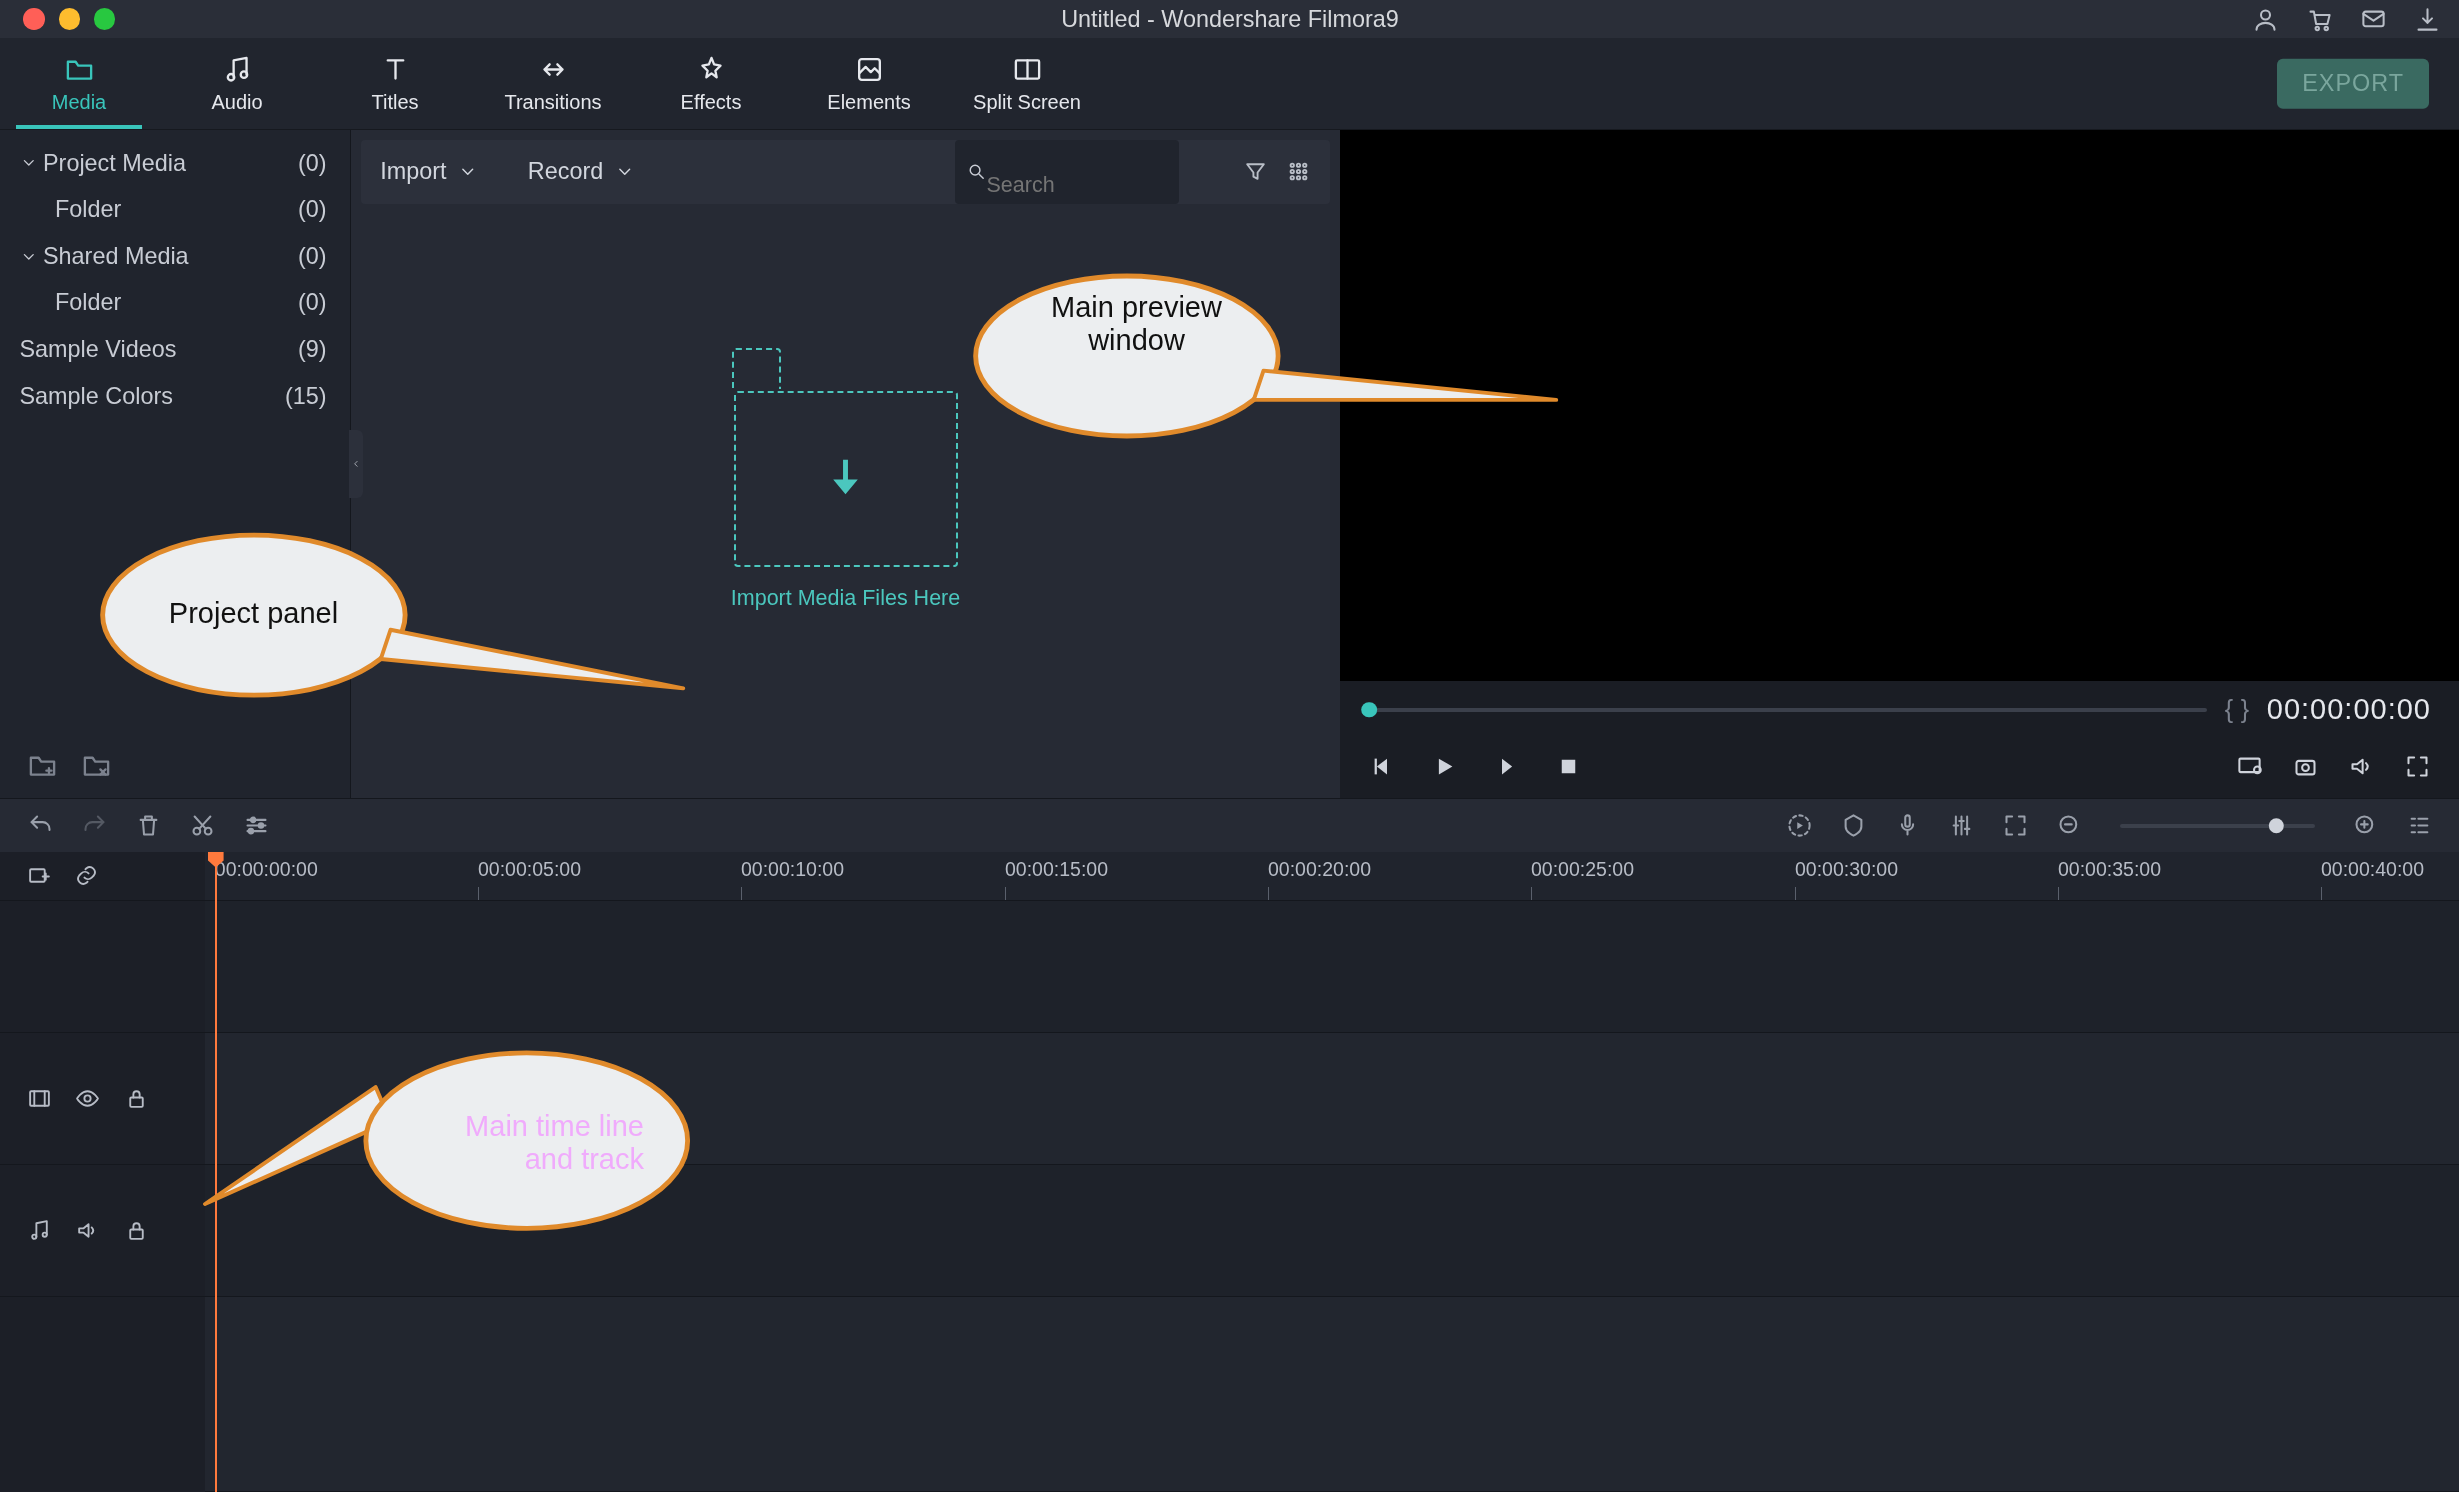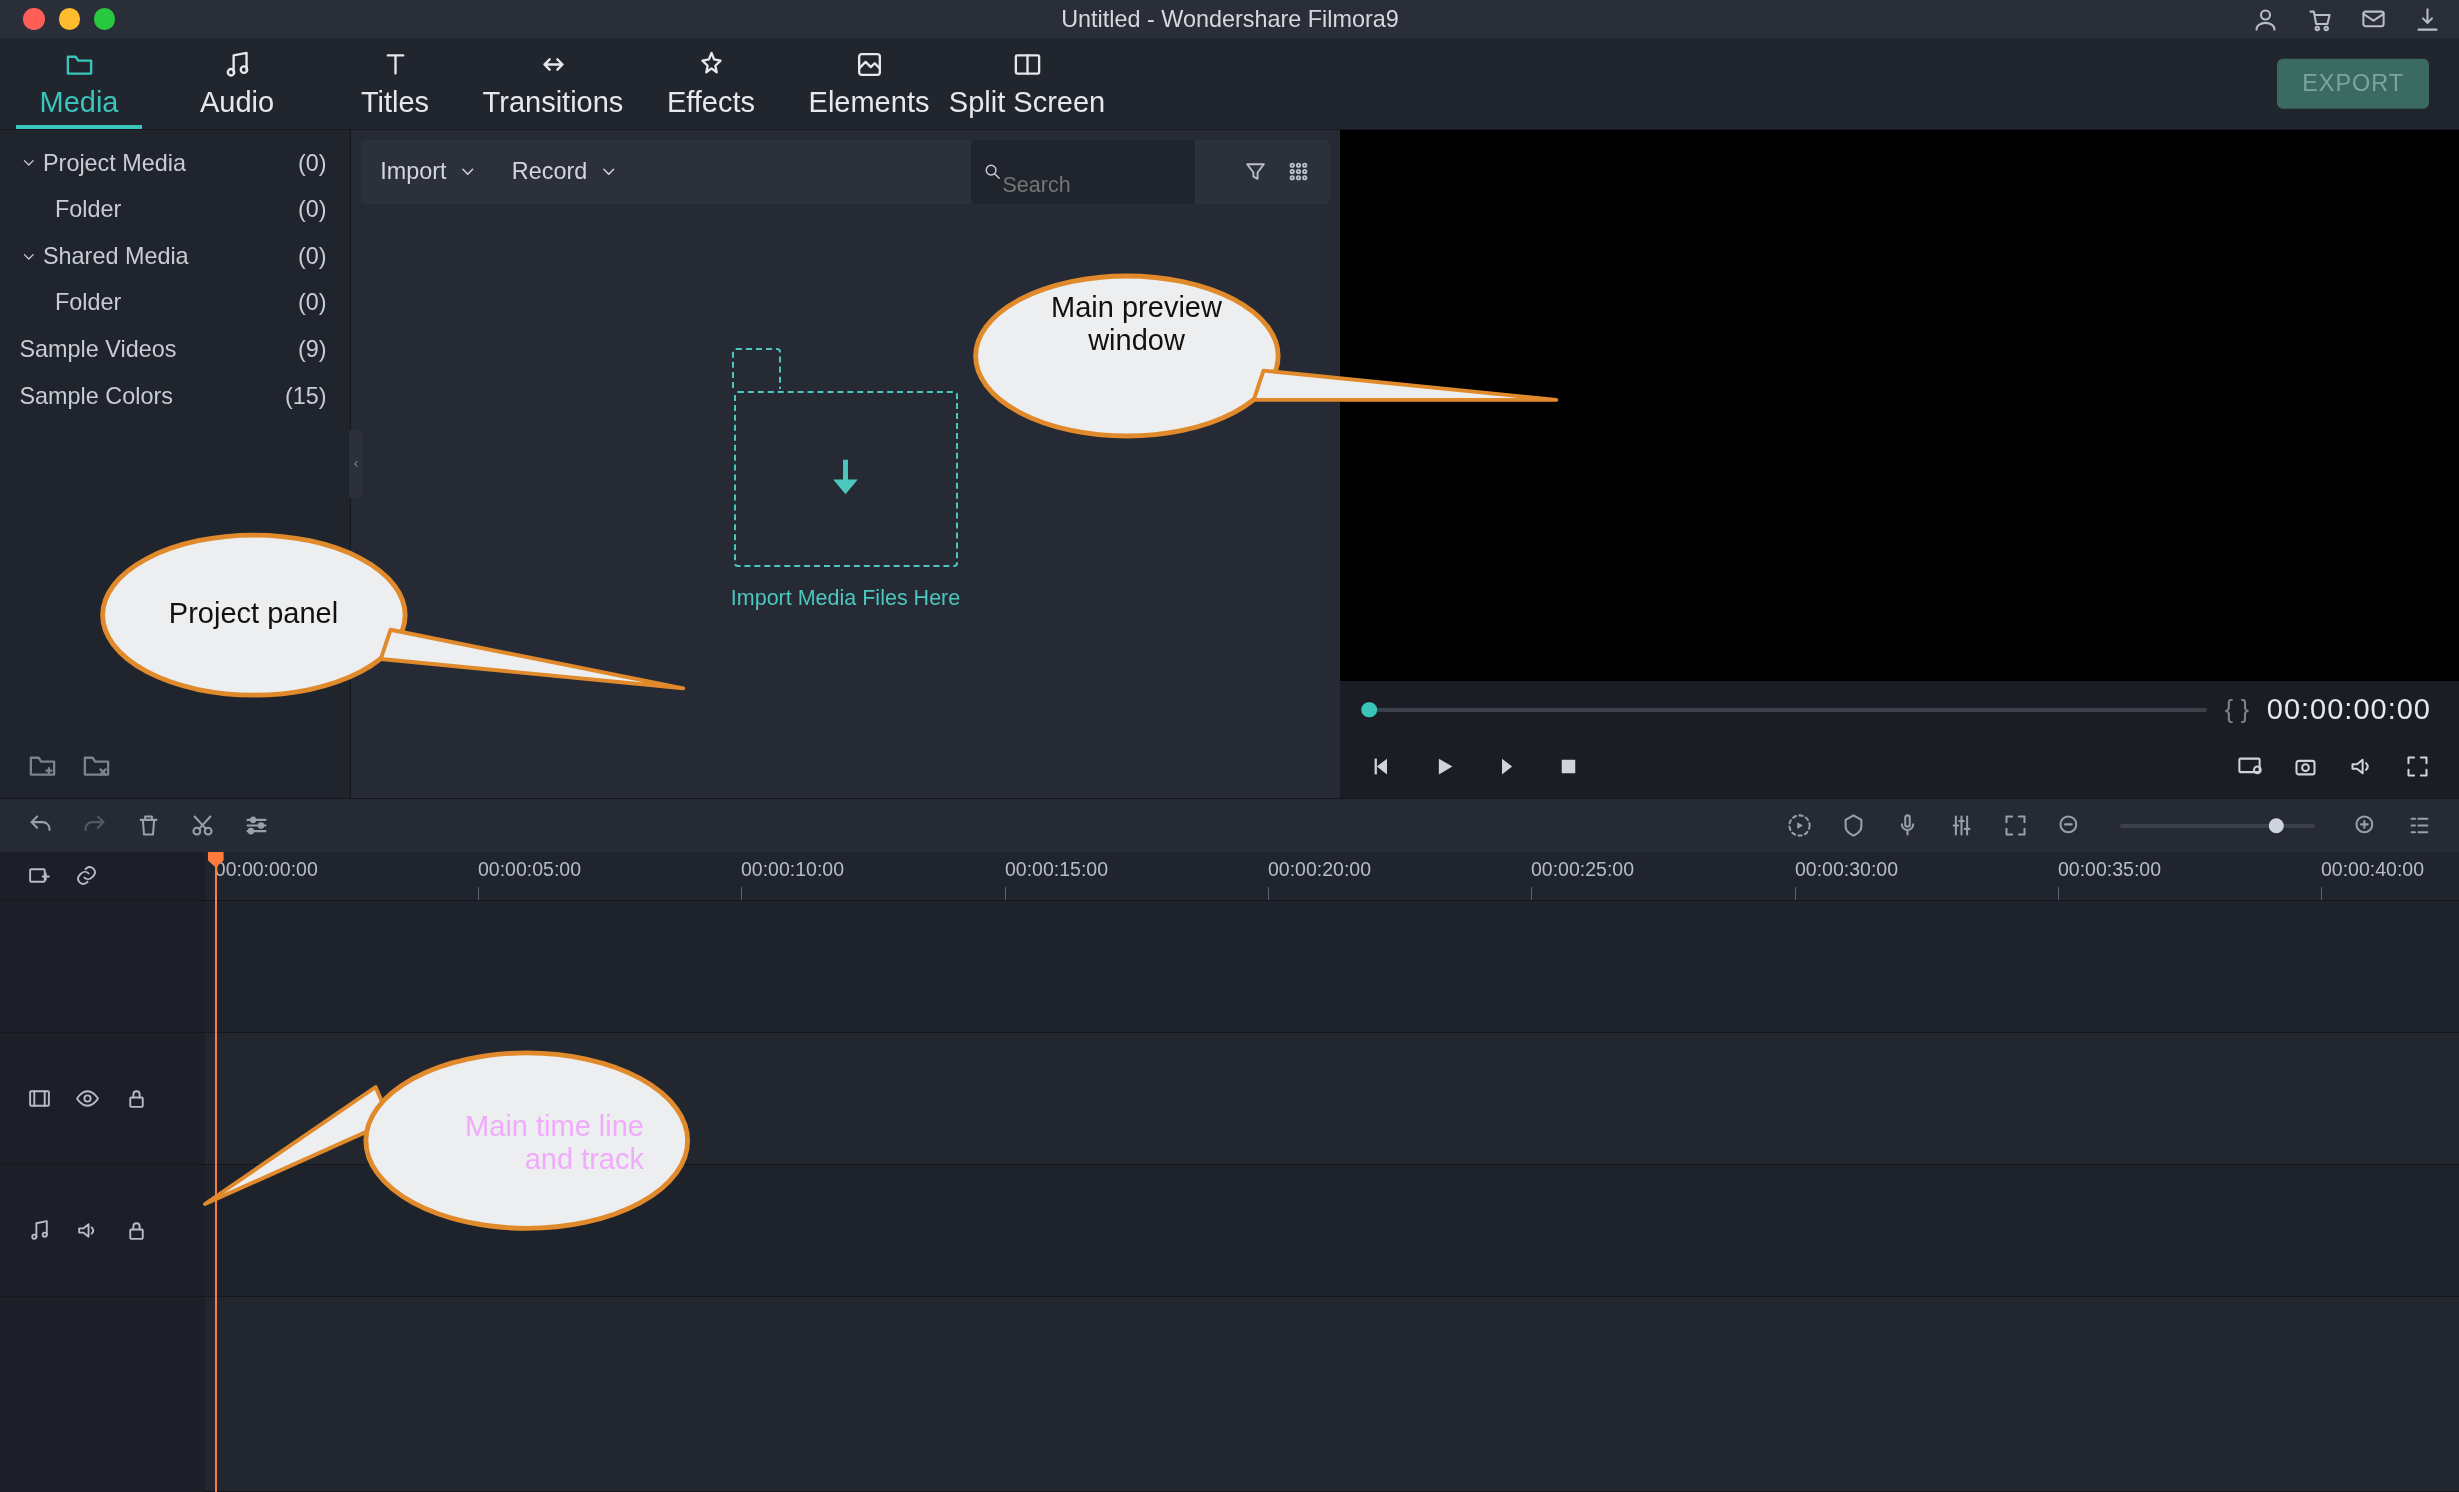--- a/index.html
+++ b/index.html
@@ -16,36 +16,36 @@
 .title { position: absolute; left: 50%; transform: translateX(-50%); font-size: 23.4px; color: #d6d8dc; }
 .titlebar-right { position: absolute; right: 19.5px; display: flex; gap: 27px; align-items: center; }
 .ticon { width: 27px; height: 27px; color: #b9bec7; }
 
 
 .toptabs { height: 94px; background: #21252e; display: flex; align-items: stretch; border-bottom: 1px solid #16191f; position: relative; }
 .tab { width: 158px; display: flex; flex-direction: column; align-items: center; justify-content: center; gap: 3.9px; color: #e6e8ed; cursor: pointer; position: relative; }
 .tab.active { color: #39c5bb; }
 .tab.active::after { content: ""; position: absolute; bottom: 0; left: 10%; width: 80%; height: 3.9px; background: #39c5bb; }
 .tab .ic { width: 31px; height: 31px; }
-.tab .lbl { font-size: 29px; margin-top: 2px; }
+.tab .lbl { font-size: 20px; margin-top: 2px; }
 .export-btn { position: absolute; right: 31px; top: 50%; transform: translateY(-50%); background: #3a6a61; color: #7aa69d; padding: 11.7px 25px; border-radius: 5.9px; font-size: 23.4px; letter-spacing: 1px; cursor: pointer; }
 
 
 .mid { display: flex; height: 683px; }
 .sidebar { width: 351px; background: #20242d; border-right: 1px solid #14171d; display: flex; flex-direction: column; }
 .tree { flex: 1; padding-top: 9.8px; }
 .tree-row { display: flex; justify-content: space-between; align-items: center; padding: 9.8px 23.4px 9.8px 19.5px; font-size: 23.4px; color: #c8ccd4; cursor: pointer; }
 .tree-row.child { padding-left: 55px; }
 .tree-left { display: flex; align-items: center; gap: 5.9px; }
 .chev { width: 17.6px; height: 17.6px; }
 .sidebar-footer { display: flex; gap: 23.4px; padding: 17.6px 27px; }
 .sf-icon { width: 31px; height: 31px; color: #7c828e; }
 
 .media-area { width: 989px; background: #262a34; display: flex; flex-direction: column; position: relative; }
-.media-toolbar { height: 64px; background: #2c303b; margin: 9.8px 9.8px 0 9.8px; border-radius: 3.9px; display: flex; align-items: center; padding: 0 19.5px; gap: 34px; }
+.media-toolbar { height: 64px; background: #2c303b; margin: 9.8px 9.8px 0 9.8px; border-radius: 3.9px; display: flex; align-items: center; padding: 0 19.5px; gap: 50px; }
 .mt-item { display: flex; align-items: center; gap: 11.7px; color: #d2d6de; cursor: pointer; font-size: 23.4px; }
 .searchbox { margin-left: auto; display: flex; align-items: center; background: #20242d; border-radius: 3.9px; padding: 5.9px 11.7px; width: 224px; }
 .searchbox input { background: transparent; border: none; outline: none; color: #8a8f9a; font-size: 21.5px; width: 100%; margin-top: 28px; }
 .mt-right { display: flex; gap: 17.6px; margin-left: 13.7px; }
 .mt-ricon { width: 25px; height: 25px; color: #b9bec7; }
 .drop-target { flex: 1; display: flex; flex-direction: column; align-items: center; justify-content: center; gap: 19px; }
 .drop-box { width: 224px; height: 176px; border: 2.9px dashed #4bc7be; border-radius: 3.9px; display: flex; align-items: center; justify-content: center; position: relative; }
 .drop-box::before { content: ""; position: absolute; top: -3.9px; left: -3.9px; width: 45px; height: 39px; border-top: 2.9px dashed #4bc7be; border-left: 2.9px dashed #4bc7be; border-right: 2.9px dashed #4bc7be; border-radius: 3.9px 3.9px 0 0; background: #262a34; transform: translateY(-100%);}
 .drop-arrow { width: 59px; height: 59px; }
 .drop-label { color: #4bc7be; font-size: 21.5px; }

